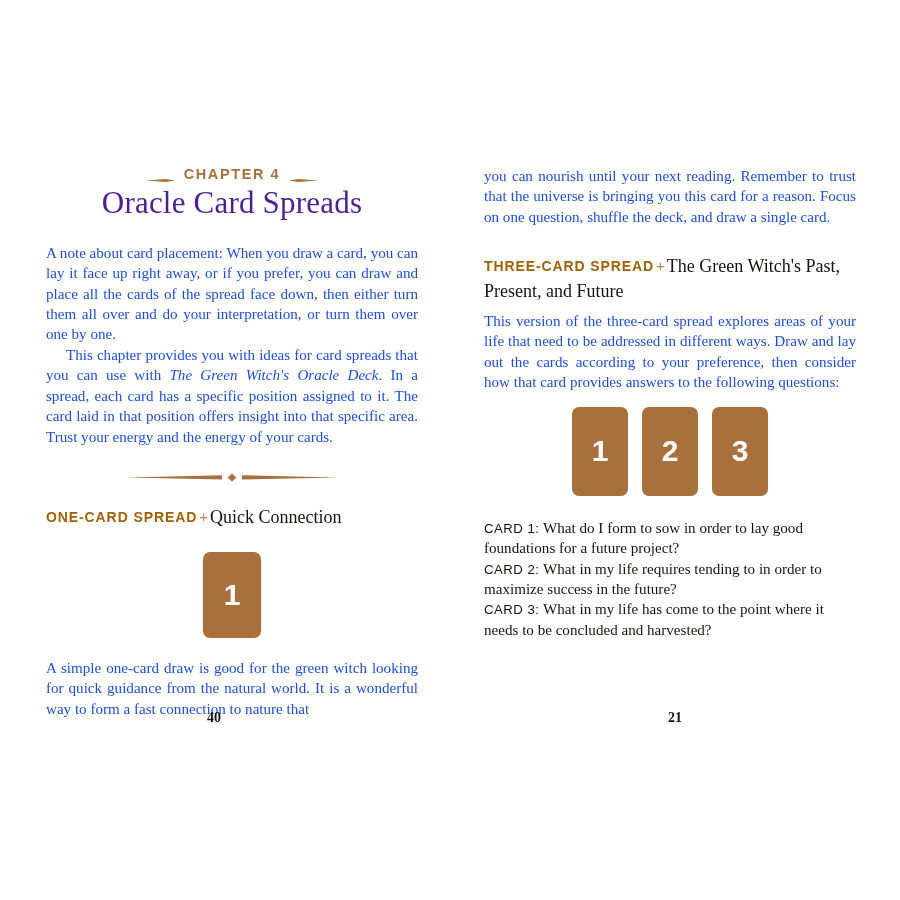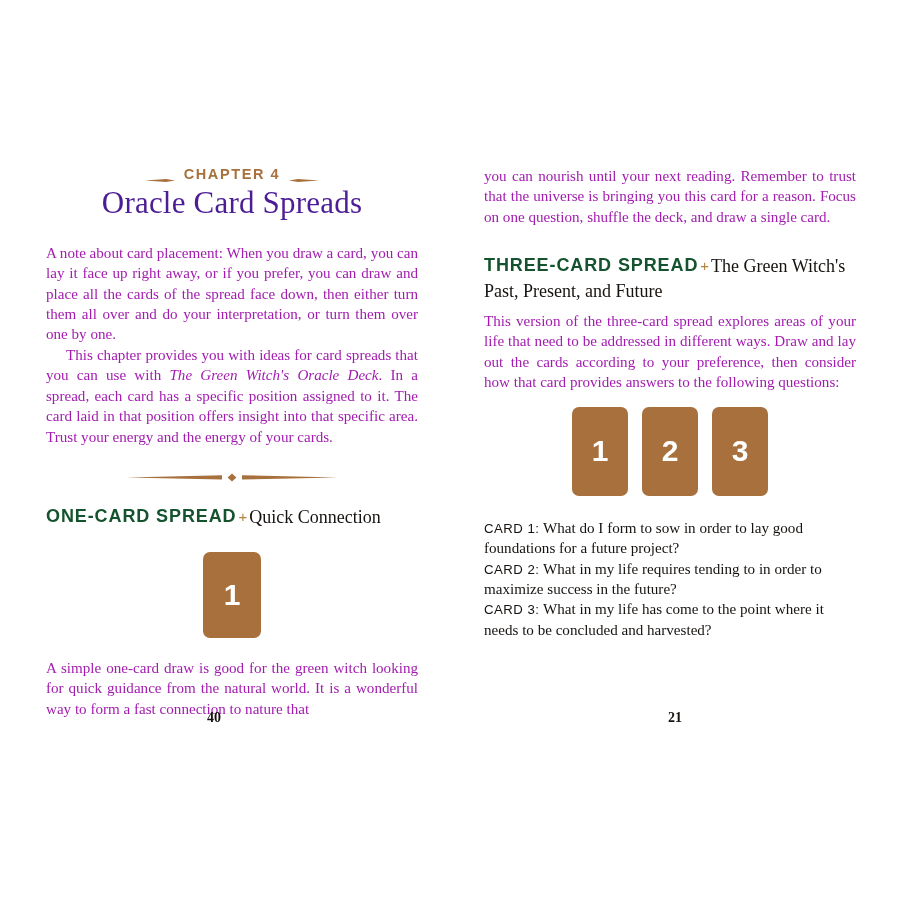--- a/index.html
+++ b/index.html
@@ -82,21 +82,21 @@
     letter-spacing: 0.2px;
   }
 
   
   p.body-text {
     font-family: "Liberation Serif", serif;
     font-size: 15.1px;
     line-height: 1.355;
     text-align: justify;
     margin: 0;
-    color: #a21caf;
+    color: #1d4ed8;
     hyphens: none;
   }
   p.body-text + p.body-text { text-indent: 20px; }
   p.body-text.no-indent { text-indent: 0; }
 
   .em { font-style: italic; }
 
   
   .divider {
     margin: 22px auto 24px auto;
@@ -109,23 +109,23 @@
   .section-head {
     margin: 0 0 8px 0;
     font-size: 20px;
     line-height: 1.24;
     color: #16120f;
     font-family: "Liberation Serif", serif;
   }
   .section-head .kicker {
     font-family: "Liberation Sans", sans-serif;
     font-weight: bold;
-    font-size: 18px;
+    font-size: 14px;
     letter-spacing: 0.9px;
-    color: #14532d;
+    color: #a16207;
     vertical-align: 1px;
   }
   .section-head .plus {
     color: #b5813f;
     font-family: "Liberation Sans", sans-serif;
     font-weight: normal;
     font-size: 15px;
     vertical-align: 1px;
     padding: 0 2px;
   }

